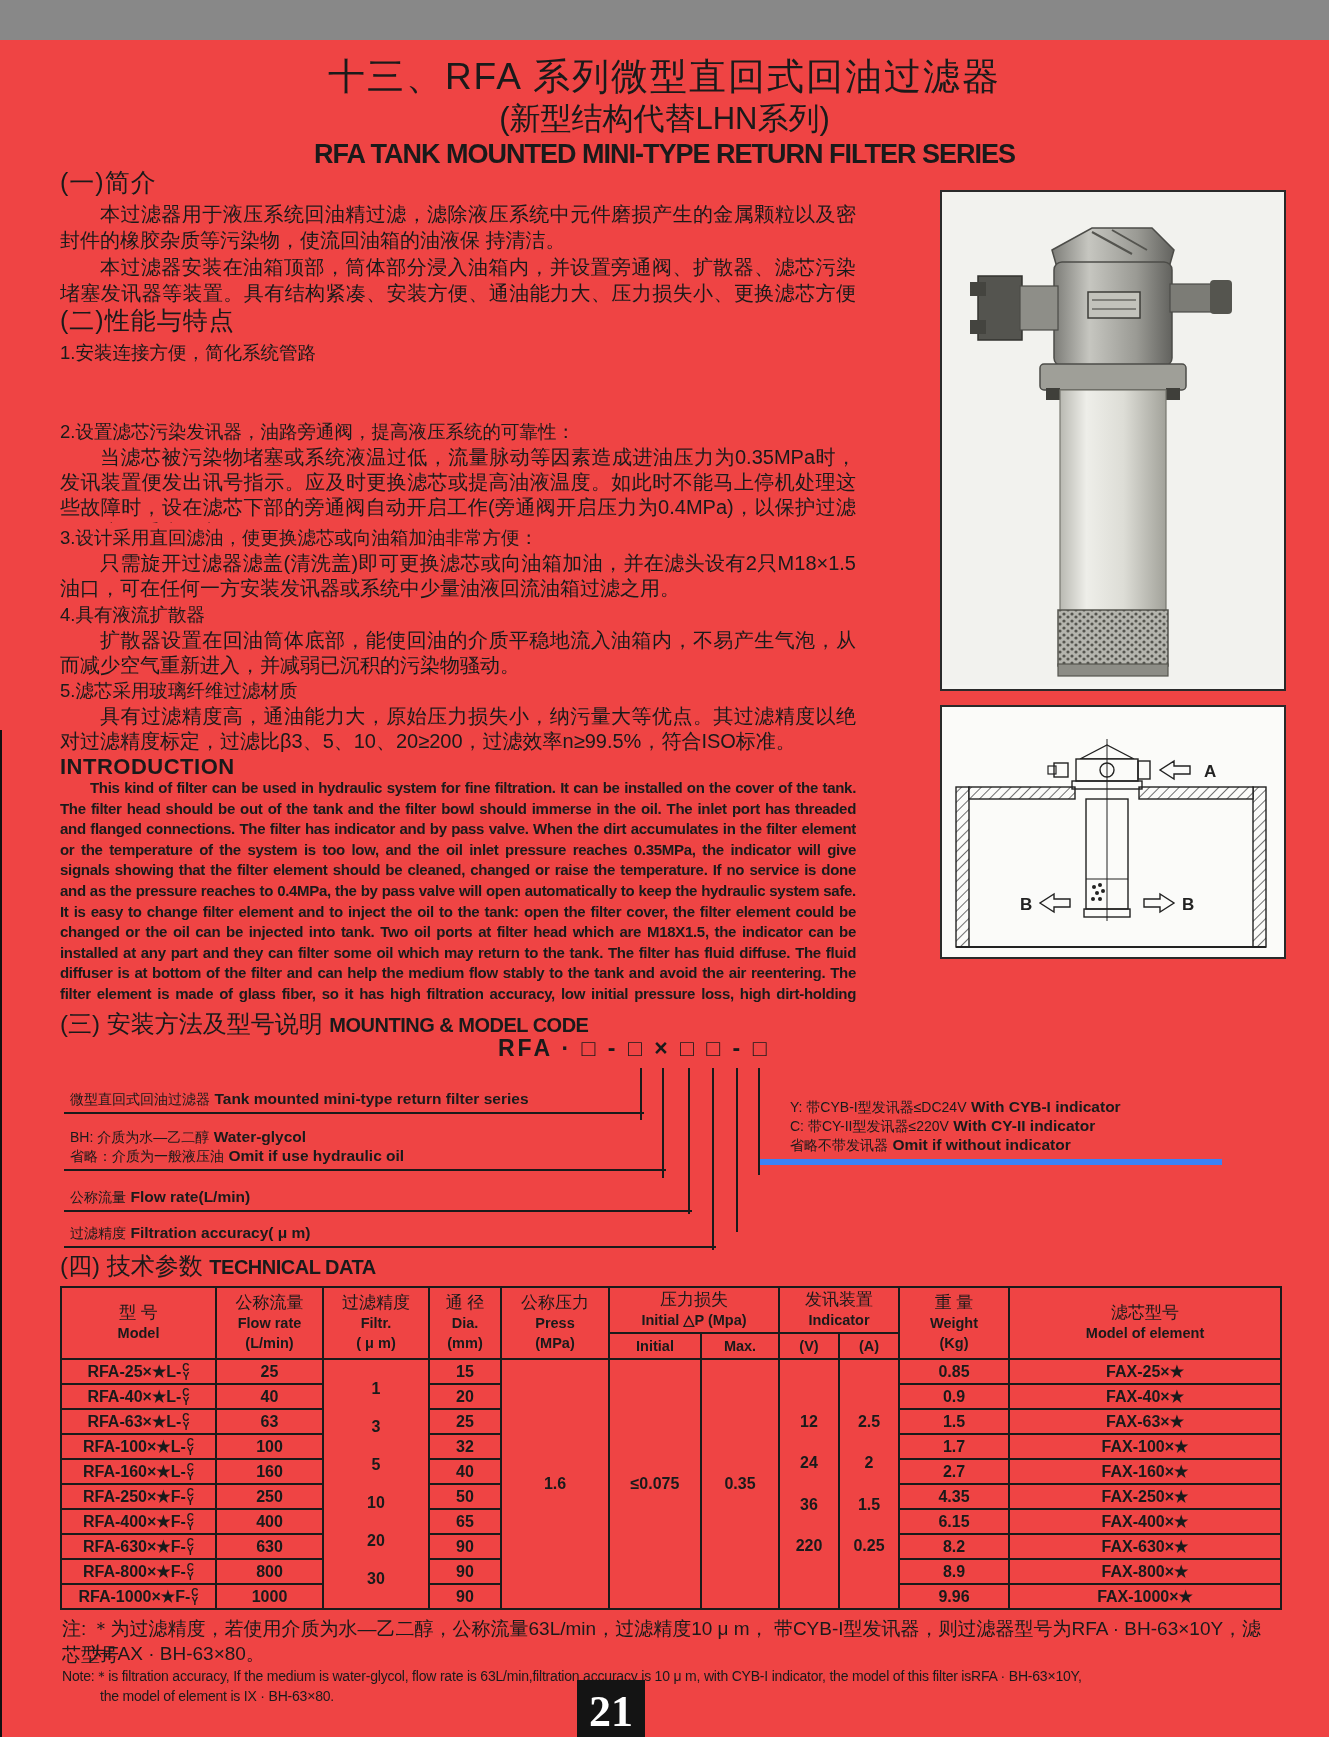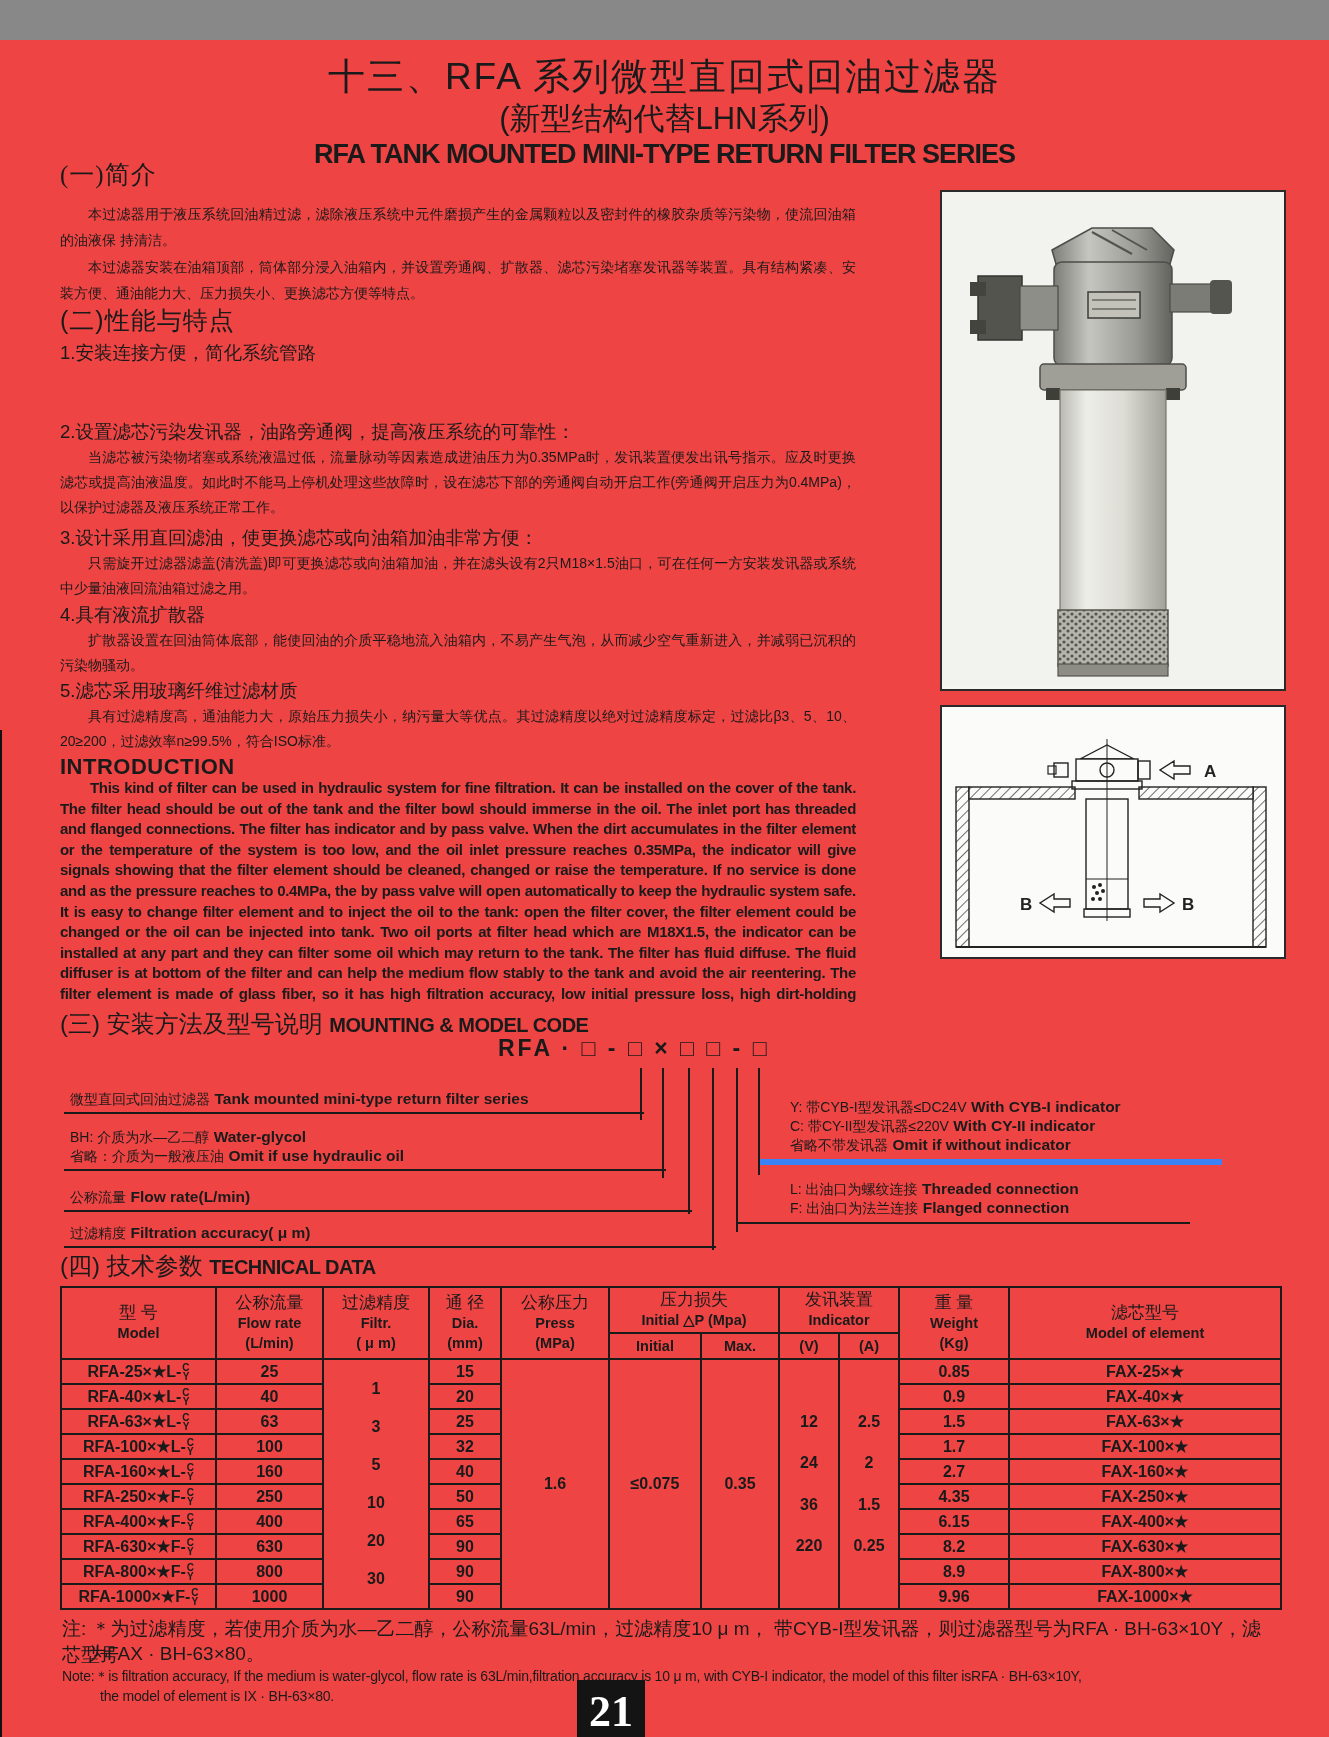--- a/index.html
+++ b/index.html
@@ -5,21 +5,21 @@
   html,body{margin:0;padding:0;background:#888;}
   #page{position:relative;width:1329px;height:1737px;background:#ef4444;overflow:hidden;
         font-family:"Liberation Sans",sans-serif;color:#1a1a1a;margin-top:40px;}
   .abs{position:absolute;}
   .cjk{font-family:"Liberation Sans",sans-serif;}
   .ttl1{top:12px;left:0;width:100%;text-align:center;font-size:37px;letter-spacing:2px;}
   .ttl2{top:58px;left:0;width:100%;text-align:center;font-size:31px;}
   .ttl3{top:99px;left:0;width:100%;text-align:center;font-size:27px;font-weight:bold;letter-spacing:-1px;}
   .col{left:60px;width:796px;}
   .h1{font-size:25px;letter-spacing:1px;}
-  .bd{font-size:14px;line-height:26px;text-align:justify;overflow:hidden;}
+  .bd{font-size:20px;line-height:26px;text-align:justify;overflow:hidden;}
   .ind{text-indent:2em;}
   .ft{font-size:18.5px;line-height:24px;}
   .enh{font-size:22px;font-weight:bold;letter-spacing:0.5px;}
   .enbd{font-size:15px;font-weight:bold;line-height:20.6px;letter-spacing:-0.3px;text-align:justify;overflow:hidden;}
   .h3{font-size:24px;}
   .h3 .en{font-size:20px;font-weight:bold;letter-spacing:-0.5px;}
   .formula{font-size:23px;letter-spacing:3px;font-weight:bold;}
   .lbl-cn{font-size:14px;}
   .lbl-en{font-size:15.5px;font-weight:bold;}
   .llabel{border-bottom:2px solid #1a1a1a;padding:2px 6px 3px 6px;}
@@ -43,21 +43,21 @@
 </style>
 </head>
 <body>
 
 <div id="page">
 
   <div class="abs ttl1 cjk">十三、RFA 系列微型直回式回油过滤器</div>
   <div class="abs ttl2 cjk">(新型结构代替LHN系列)</div>
   <div class="abs ttl3">RFA TANK MOUNTED MINI-TYPE RETURN FILTER SERIES</div>
 
-  <div class="abs col h1" style="top:118px;font-family:Liberation Serif, serif;">(一)简介</div>
+  <div class="abs col h1" style="top:126px;">(一)简介</div>
   <div class="abs col bd ind" style="top:161px;height:54px;">本过滤器用于液压系统回油精过滤，滤除液压系统中元件磨损产生的金属颗粒以及密封件的橡胶杂质等污染物，使流回油箱的油液保 持清洁。</div>
   <div class="abs col bd ind" style="top:214px;height:54px;">本过滤器安装在油箱顶部，筒体部分浸入油箱内，并设置旁通阀、扩散器、滤芯污染堵塞发讯器等装置。具有结构紧凑、安装方便、通油能力大、压力损失小、更换滤芯方便等特点。</div>
 
   <div class="abs col h1" style="top:264px;">(二)性能与特点</div>
   <div class="abs col ft" style="top:301px;">1.安装连接方便，简化系统管路</div>
   <div class="abs col ft" style="top:380px;">2.设置滤芯污染发讯器，油路旁通阀，提高液压系统的可靠性：</div>
   <div class="abs col bd ind" style="top:405px;height:78px;line-height:25px;">当滤芯被污染物堵塞或系统液温过低，流量脉动等因素造成进油压力为0.35MPa时，发讯装置便发出讯号指示。应及时更换滤芯或提高油液温度。如此时不能马上停机处理这些故障时，设在滤芯下部的旁通阀自动开启工作(旁通阀开启压力为0.4MPa)，以保护过滤器及液压系统正常工作。</div>
   <div class="abs col ft" style="top:486px;">3.设计采用直回滤油，使更换滤芯或向油箱加油非常方便：</div>
   <div class="abs col bd ind" style="top:511px;height:53px;line-height:25px;">只需旋开过滤器滤盖(清洗盖)即可更换滤芯或向油箱加油，并在滤头设有2只M18×1.5油口，可在任何一方安装发讯器或系统中少量油液回流油箱过滤之用。</div>
   <div class="abs col ft" style="top:563px;">4.具有液流扩散器</div>
@@ -196,26 +196,20 @@
     <span class="lbl-en">Filtration accuracy( μ m)</span>
   </div>
 
   <div class="abs" style="left:760px;top:1058px;width:432px;border-bottom:6px solid #3b82f6;padding:0 0 4px 30px;">
     <div><span class="lbl-cn">Y: 带CYB-I型发讯器≤DC24V</span>
          <span class="lbl-en">With CYB-I indicator</span></div>
     <div><span class="lbl-cn">C: 带CY-II型发讯器≤220V</span>
          <span class="lbl-en">With CY-II indicator</span></div>
     <div><span class="lbl-cn">省略不带发讯器</span>
          <span class="lbl-en">Omit if without indicator</span></div>
-  </div>
-  <div class="abs" style="left:738px;top:1140px;width:400px;border-bottom:2px solid #1a1a1a;padding:0 0 4px 52px;">
-    <div><span class="lbl-cn">L: 出油口为螺纹连接</span>
-         <span class="lbl-en">Threaded connection</span></div>
-    <div><span class="lbl-cn">F: 出油口为法兰连接</span>
-         <span class="lbl-en">Flanged connection</span></div>
   </div>
 
   <div class="abs h3" style="left:60px;top:1210px;">
     <span class="cjk">(四) 技术参数</span>
     <span class="en">TECHNICAL DATA</span>
   </div>
 
   <div class="abs" style="left:60px;top:1246px;">
     <table class="tech">
       <colgroup>

